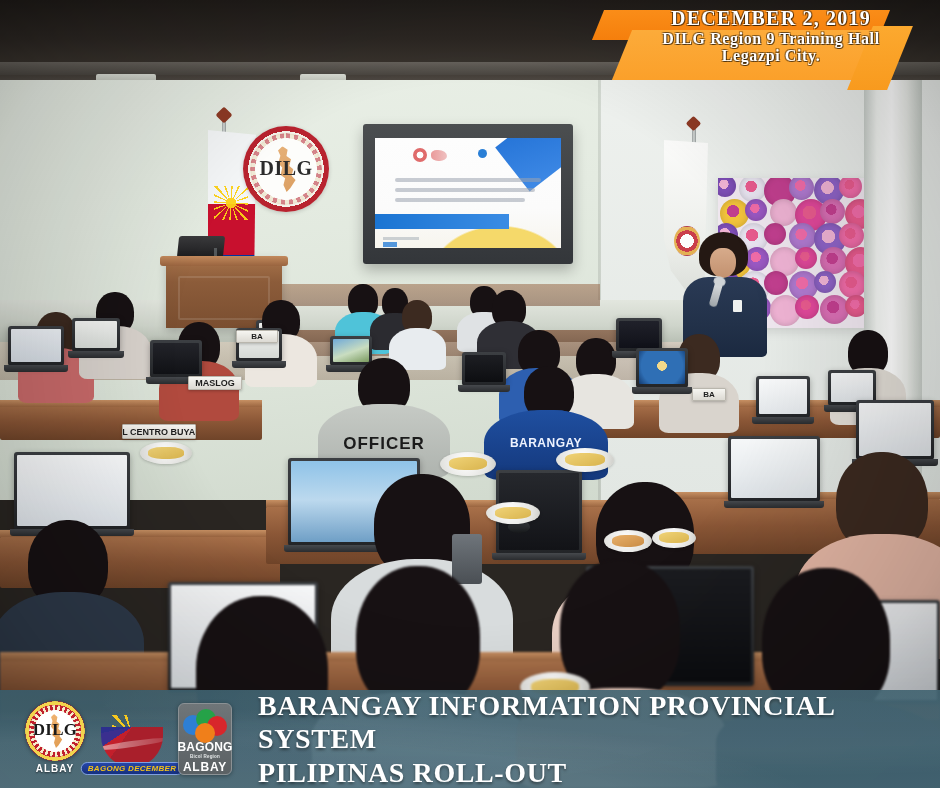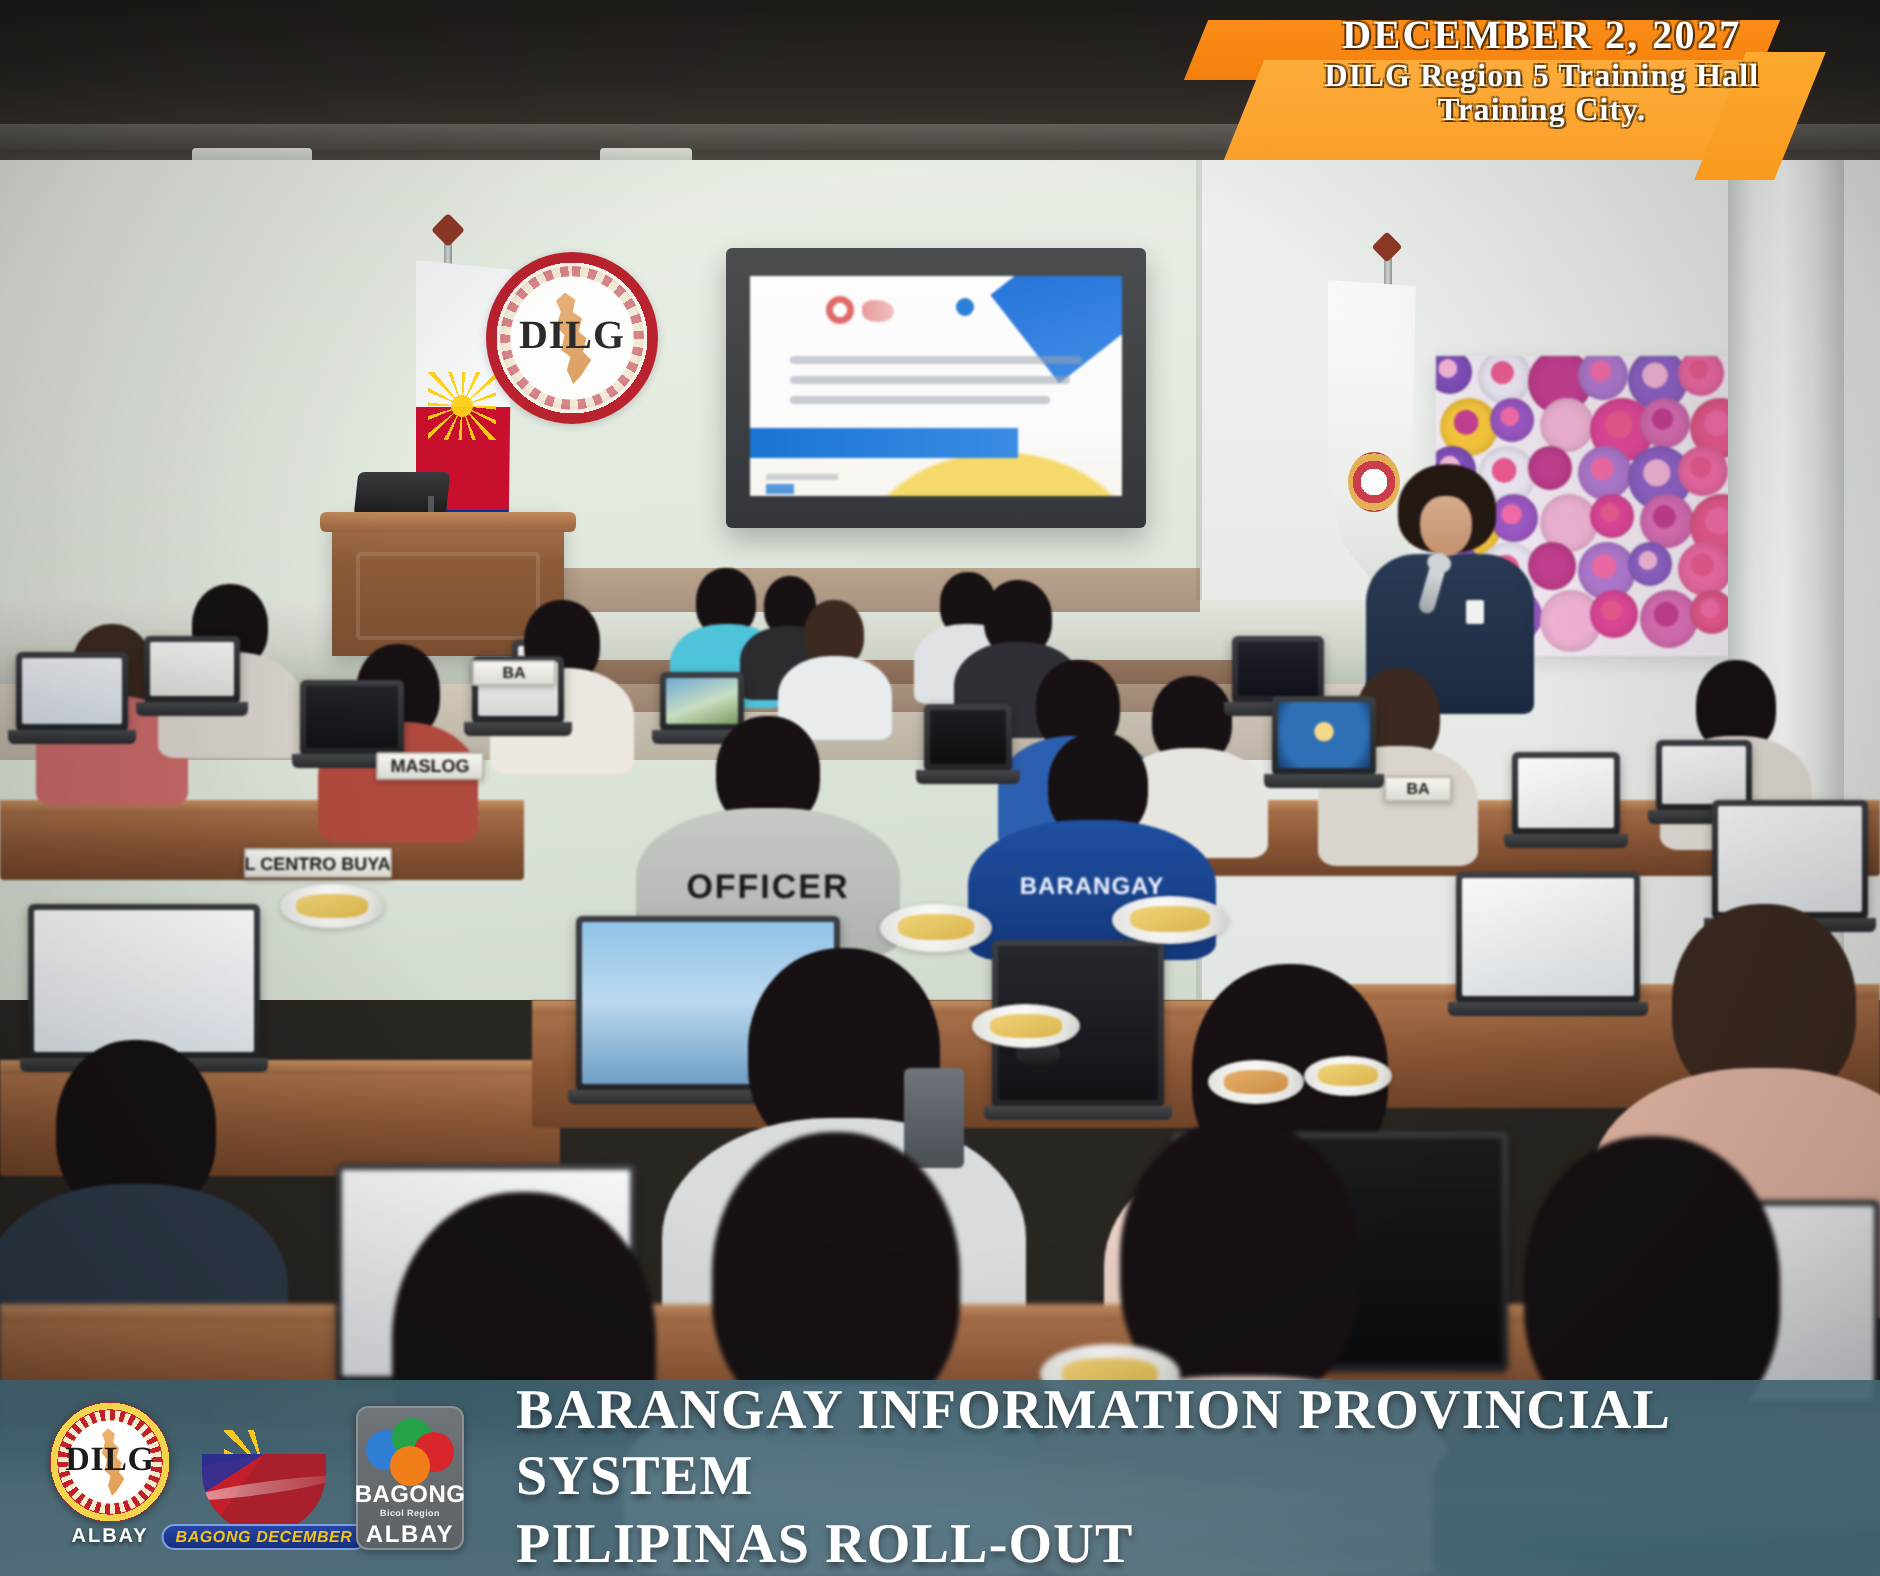--- a/index.html
+++ b/index.html
@@ -818,23 +818,23 @@
       </div>
 
     <div class="vignette"></div>
   </div>
 
   <div class="topbanner">
     <div class="tb-dark"></div>
     <div class="tb-light"></div>
     <div class="tb-stripe"></div>
     <div class="tb-text">
-      <div class="tb-date">DECEMBER 2, 2027</div>
-      <div class="tb-venue">DILG Region 5 Training Hall</div>
-      <div class="tb-city">Training City.</div>
+      <div class="tb-date">DECEMBER 2, 2019</div>
+      <div class="tb-venue">DILG Region 9 Training Hall</div>
+      <div class="tb-city">Legazpi City.</div>
     </div>
   </div>
 
   <div class="botbanner">
 
     <div class="logos">
 
       <div class="logo-dilg">
         <div class="disc">
           <div class="dots"></div>

